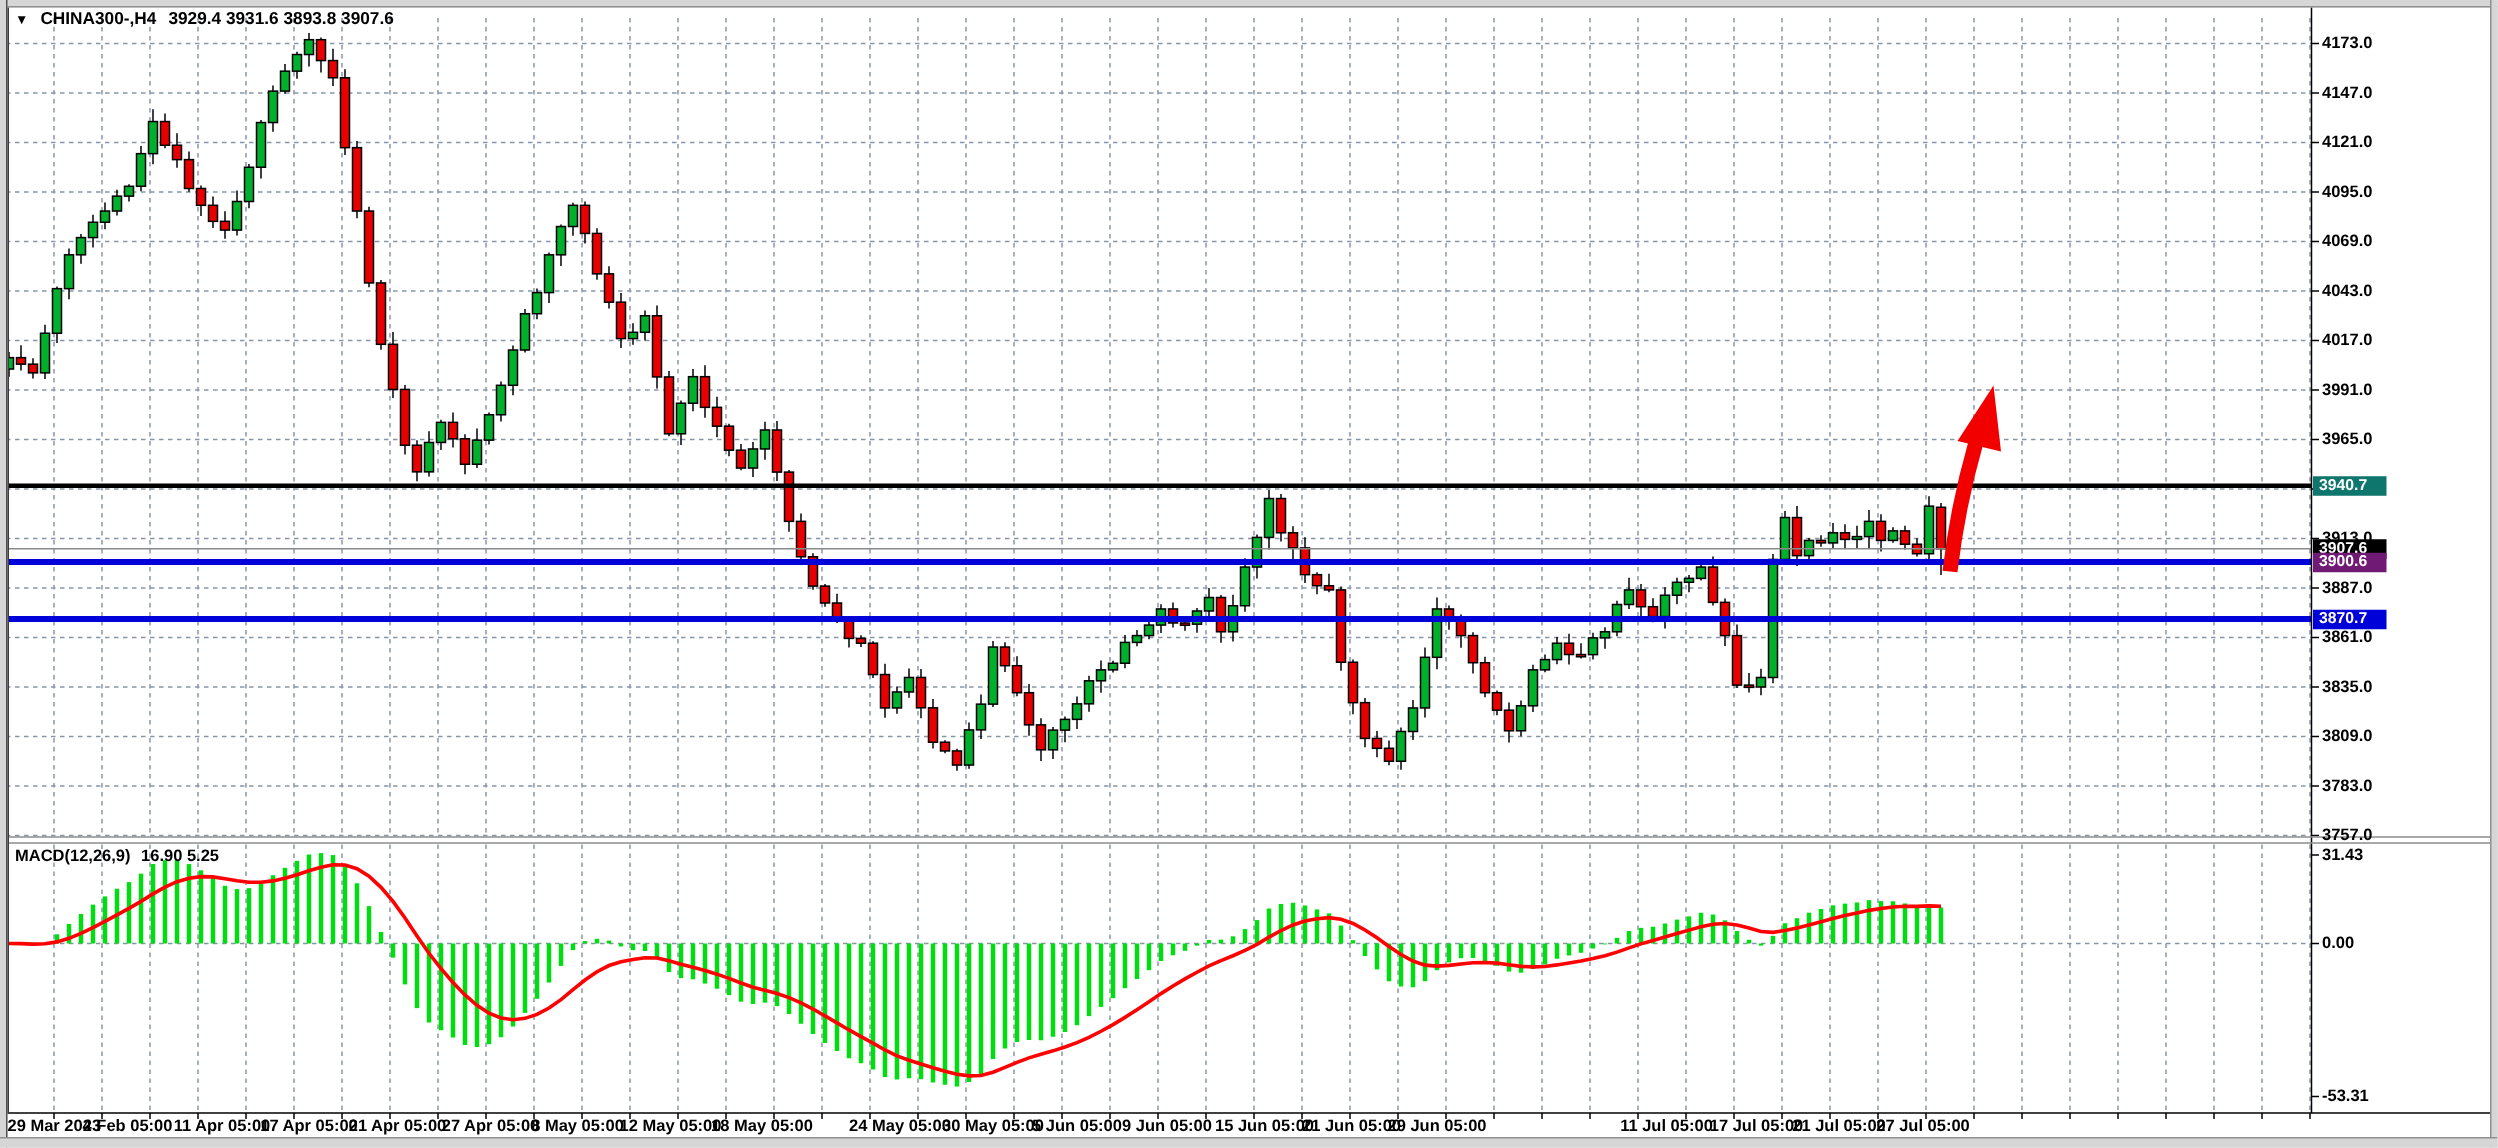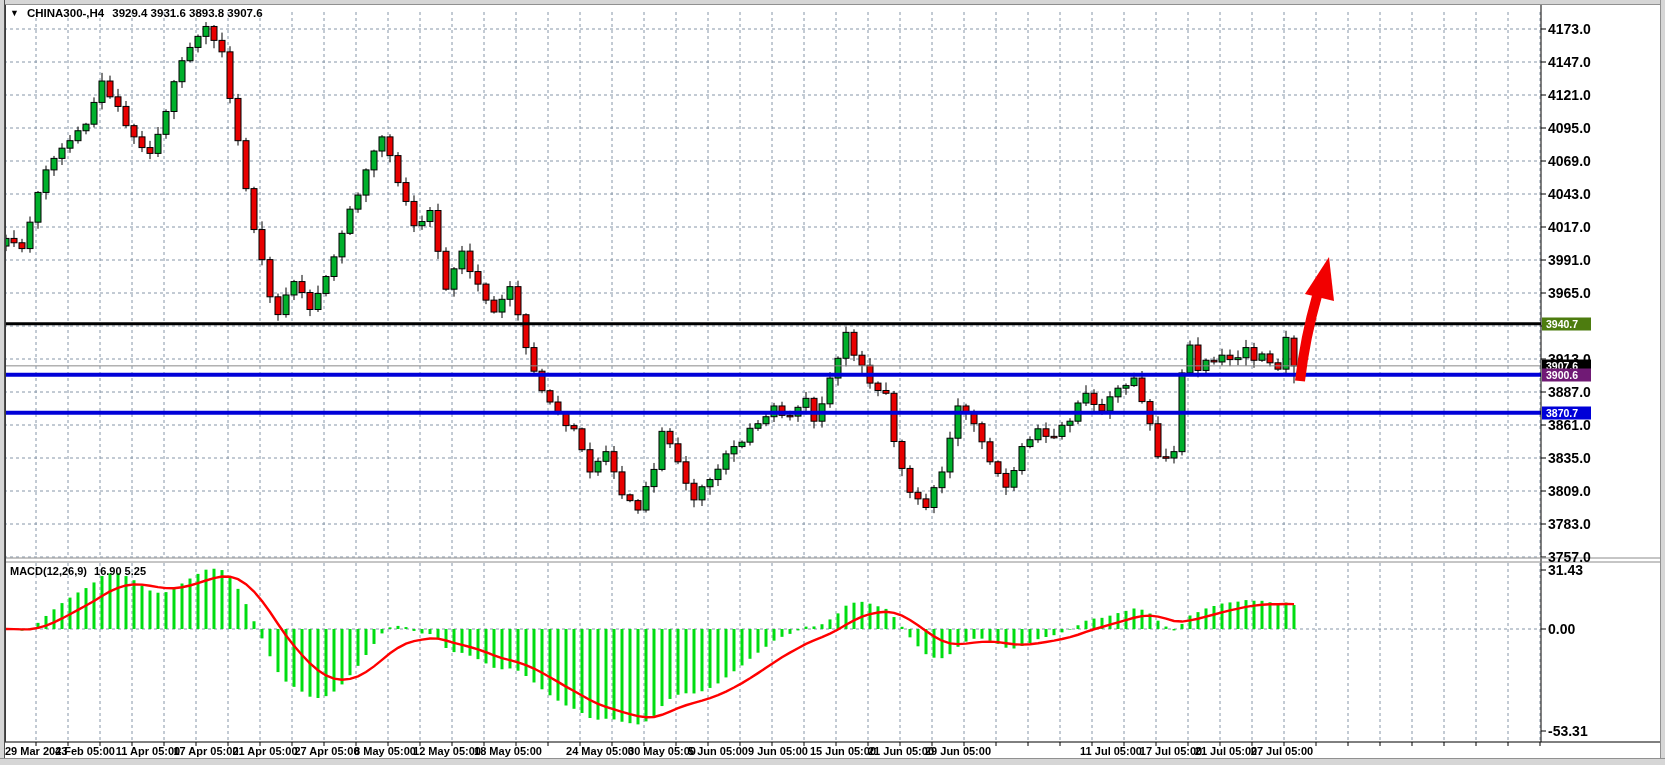--- a/index.html
+++ b/index.html
@@ -8,21 +8,21 @@
   .frame{position:absolute;background:#d6d6d6;z-index:30;}
   .frame-top{left:0;top:0;width:1665px;height:4px;border-bottom:1px solid #909090;}
   .frame-left{left:0;top:0;width:4px;height:765px;border-right:1px solid #505050;}
   .frame-right{right:0;top:0;width:4px;height:765px;border-left:1px solid #909090;}
   .frame-bottom{left:0;bottom:0;width:1665px;height:6px;border-top:1px solid #909090;}
   .title-bar{position:absolute;left:10px;top:7px;z-index:20;display:flex;align-items:center;
              gap:8px;font-size:11.5px;font-weight:700;color:#000;}
   .tri{font-size:9px;line-height:1;cursor:pointer;}
   .macd-label{position:absolute;left:10px;top:565px;z-index:20;font-size:11px;font-weight:700;color:#000;
               display:flex;gap:7px;justify-content:space-between;}
-  .ylab{position:absolute;left:1548px;transform:translateY(-50%);font-size:14px;font-weight:700;color:#000;z-index:5;white-space:nowrap;}
+  .ylab{position:absolute;left:1548px;transform:translateY(-50%);font-size:11px;font-weight:700;color:#000;z-index:5;white-space:nowrap;}
   .badge{position:absolute;left:1542px;transform:translateY(-50%);z-index:12;color:#fff;
          font-size:10.5px;font-weight:700;padding:1px 5px 1px 4px;min-width:40px;line-height:11px;}
   .xlab{position:absolute;top:745px;transform:translateX(-50%);font-size:11px;font-weight:600;color:#000;
         white-space:nowrap;z-index:8;}
   .xlab.first{transform:none;}
   svg.plot{position:absolute;left:0;top:0;z-index:4;}
 </style>
 </head>
 <body>
 
@@ -741,21 +741,21 @@
       <div class="ylab" style="top: 293px;">3965.0</div>
       <div class="ylab" style="top: 359px;">3913.0</div>
       <div class="ylab" style="top: 392px;">3887.0</div>
       <div class="ylab" style="top: 425px;">3861.0</div>
       <div class="ylab" style="top: 458px;">3835.0</div>
       <div class="ylab" style="top: 491px;">3809.0</div>
       <div class="ylab" style="top: 524px;">3783.0</div>
       <div class="ylab" style="top: 557px;">3757.0</div>
     </div>
   <div id="badges">
-      <div class="badge" style="top: 323.842px; background: #4d7c0f;">3940.7</div>
+      <div class="badge" style="top: 323.842px; background: #0f766e;">3940.7</div>
       <div class="badge" style="top: 365.854px; background: rgb(0, 0, 0);">3907.6</div>
       <div class="badge" style="top: 374.738px; background: #701a75;">3900.6</div>
       <div class="badge" style="top: 412.688px; background: rgb(0, 0, 216);">3870.7</div>
     </div>
   <div id="xaxis">
       <div class="xlab first" style="left: 5px;">29 Mar 2023</div>
       <div class="xlab" style="left: 85px;">4 Feb 05:00</div>
       <div class="xlab" style="left: 148px;">11 Apr 05:00</div>
       <div class="xlab" style="left: 206px;">17 Apr 05:00</div>
       <div class="xlab" style="left: 265px;">21 Apr 05:00</div>

